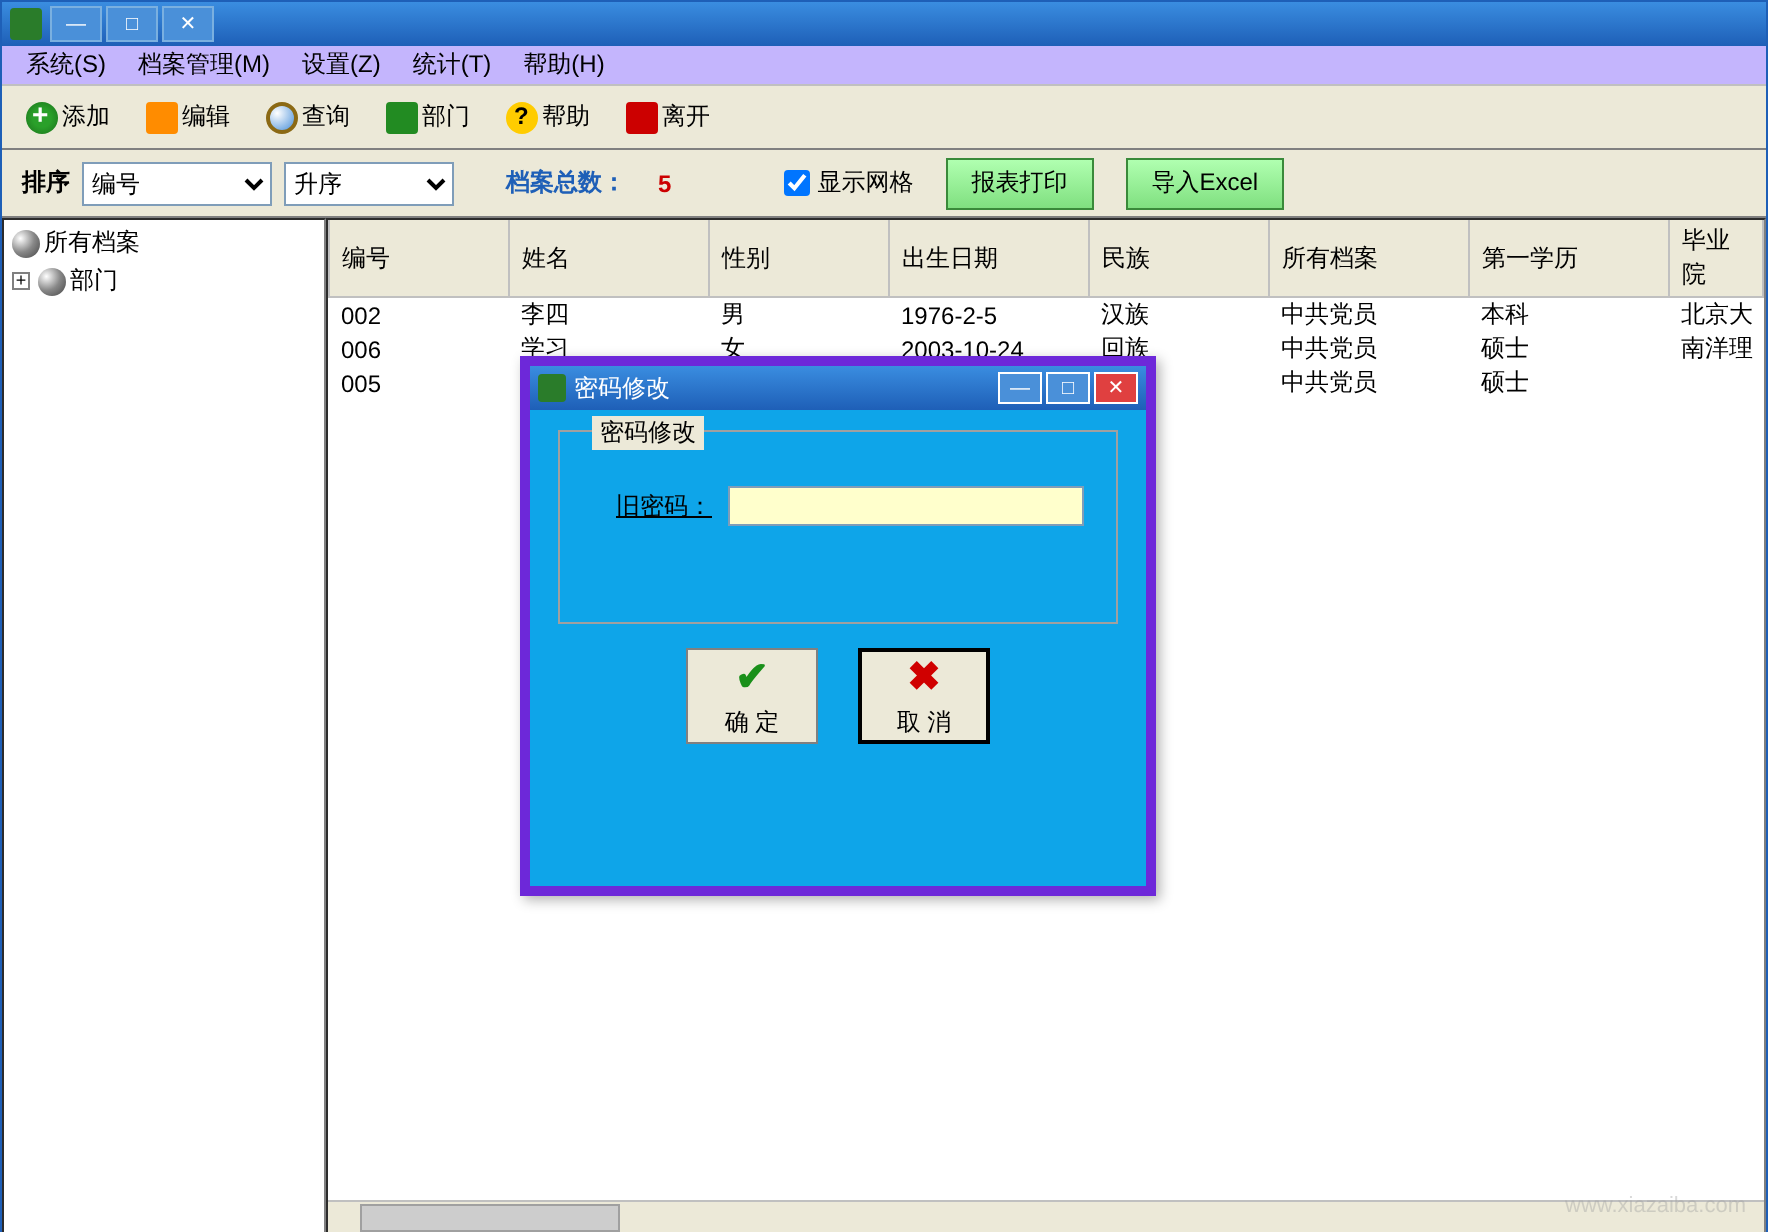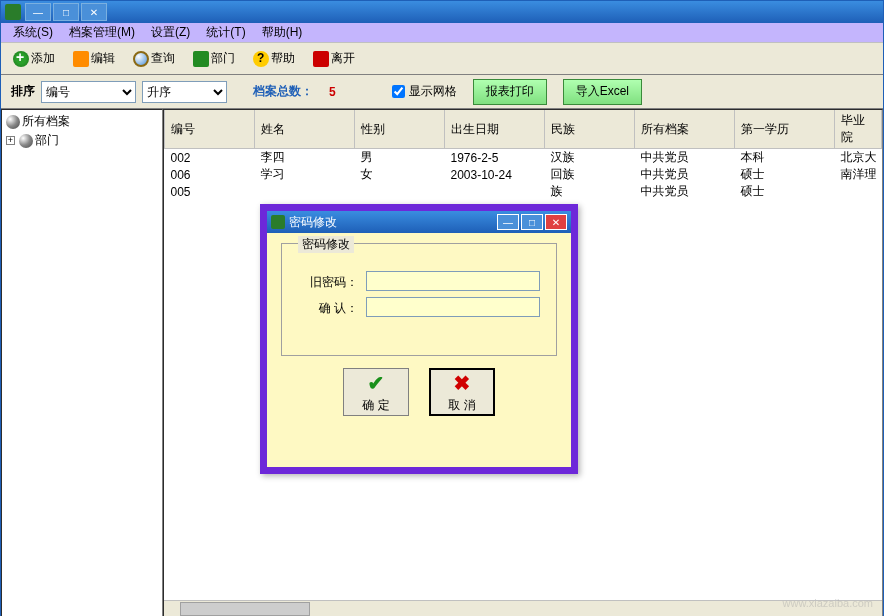--- a/index.html
+++ b/index.html
@@ -46,32 +46,32 @@
 .expander { width: 9px; height: 9px; border: 1px solid #808080; display: inline-block; text-align: center; line-height: 7px; font-size: 9px; margin-right: 2px; }
 
 .grid-wrap { flex: 1; background: #fff; border: 1px inset #808080; overflow: hidden; position: relative; }
 .grid { width: 100%; border-collapse: collapse; table-layout: fixed; }
 .grid th { background: #ece9d8; border: 1px solid #c0c0c0; border-top: none; text-align: left; padding: 2px 6px; font-weight: normal; height: 18px; }
 .grid td { padding: 0 6px; height: 15px; font-size: 12px; white-space: nowrap; }
 .hscroll { position: absolute; bottom: 0; left: 0; right: 0; height: 16px; background: #ece9d8; border-top: 1px solid #c0c0c0; }
 .hscroll-thumb { position: absolute; left: 16px; width: 130px; height: 14px; top: 1px; background: #cdcdcd; border: 1px solid #a0a0a0; }
 
 
-.dialog { position: absolute; left: 259px; top: 203px; width: 318px; height: 270px; background: #fef9c3; border: 7px solid #6d28d9; box-shadow: 2px 2px 6px rgba(0,0,0,0.3); }
+.dialog { position: absolute; left: 259px; top: 177px; width: 318px; height: 270px; background: #0ea5e9; border: 5px solid #6d28d9; box-shadow: 2px 2px 6px rgba(0,0,0,0.3); }
 .dialog .dlg-titlebar { height: 22px; background: linear-gradient(to bottom, #3a8de0, #1e5fb7); display: flex; align-items: center; padding: 0 4px; color: #fff; }
 .dlg-titlebar .icon { width: 14px; height: 14px; background: #2a7c2a; border-radius: 2px; margin-right: 4px; }
 .dlg-titlebar .title { flex: 1; }
 .dlg-btn { width: 22px; height: 16px; border: 1px solid #fff; display: flex; align-items: center; justify-content: center; margin-left: 2px; font-size: 10px; cursor: pointer; }
 .dlg-min { background: #4a90d9; }
 .dlg-max { background: #4a90d9; }
 .dlg-close { background: #e04040; }
 .dialog .body { padding: 10px 14px; }
 .fieldset { border: 1px solid #a0a0a0; padding: 18px 16px 24px 16px; }
 .fieldset-legend { position: relative; top: -26px; background: #ece9d8; padding: 0 4px; display: inline-block; }
-.form-row { display: flex; align-items: flex-end; margin-bottom: 14px; margin-top: -8px; }
+.form-row { display: flex; align-items: center; margin-bottom: 24px; margin-top: -8px; text-decoration: underline; }
 .form-row label { width: 60px; text-align: right; margin-right: 8px; }
 .form-row input { flex: 1; height: 20px; background: #ffffcc; border: 1px solid #7f9db9; padding: 0 4px; }
 .dlg-actions { display: flex; justify-content: center; gap: 20px; margin-top: 12px; }
 .dlg-act-btn { width: 66px; height: 48px; background: #ece9d8; border: 1px solid #808080; display: flex; flex-direction: column; align-items: center; justify-content: center; cursor: pointer; gap: 2px; }
 .dlg-act-btn.focus { border: 2px solid #000; }
 .check-icon { color: #1a901a; font-size: 20px; font-weight: bold; }
 .x-icon { color: #d00000; font-size: 20px; font-weight: bold; }
 
 .watermark { position: absolute; right: 8px; bottom: 18px; color: rgba(180,180,180,0.35); font-size: 42px; font-weight: bold; letter-spacing: 2px; pointer-events: none; }
 .watermark-url { position: absolute; right: 10px; bottom: 6px; color: rgba(160,160,160,0.4); font-size: 11px; pointer-events: none; }
@@ -223,24 +223,20 @@
       <div class="dlg-btn dlg-max">□</div>
       <div class="dlg-btn dlg-close">✕</div>
     </div>
     <div class="body">
       <div class="fieldset">
         <span class="fieldset-legend">密码修改</span>
         <div class="form-row">
           <label>旧密码：</label>
           <input type="password" style="">
         </div>
-        <div class="form-row">
-          <label>确 认：</label>
-          <input type="password" style="">
-        </div>
       </div>
       <div class="dlg-actions">
         <div class="dlg-act-btn">
           <span class="check-icon">✔</span>
           <span>确 定</span>
         </div>
         <div class="dlg-act-btn focus">
           <span class="x-icon">✖</span>
           <span>取 消</span>
         </div>

